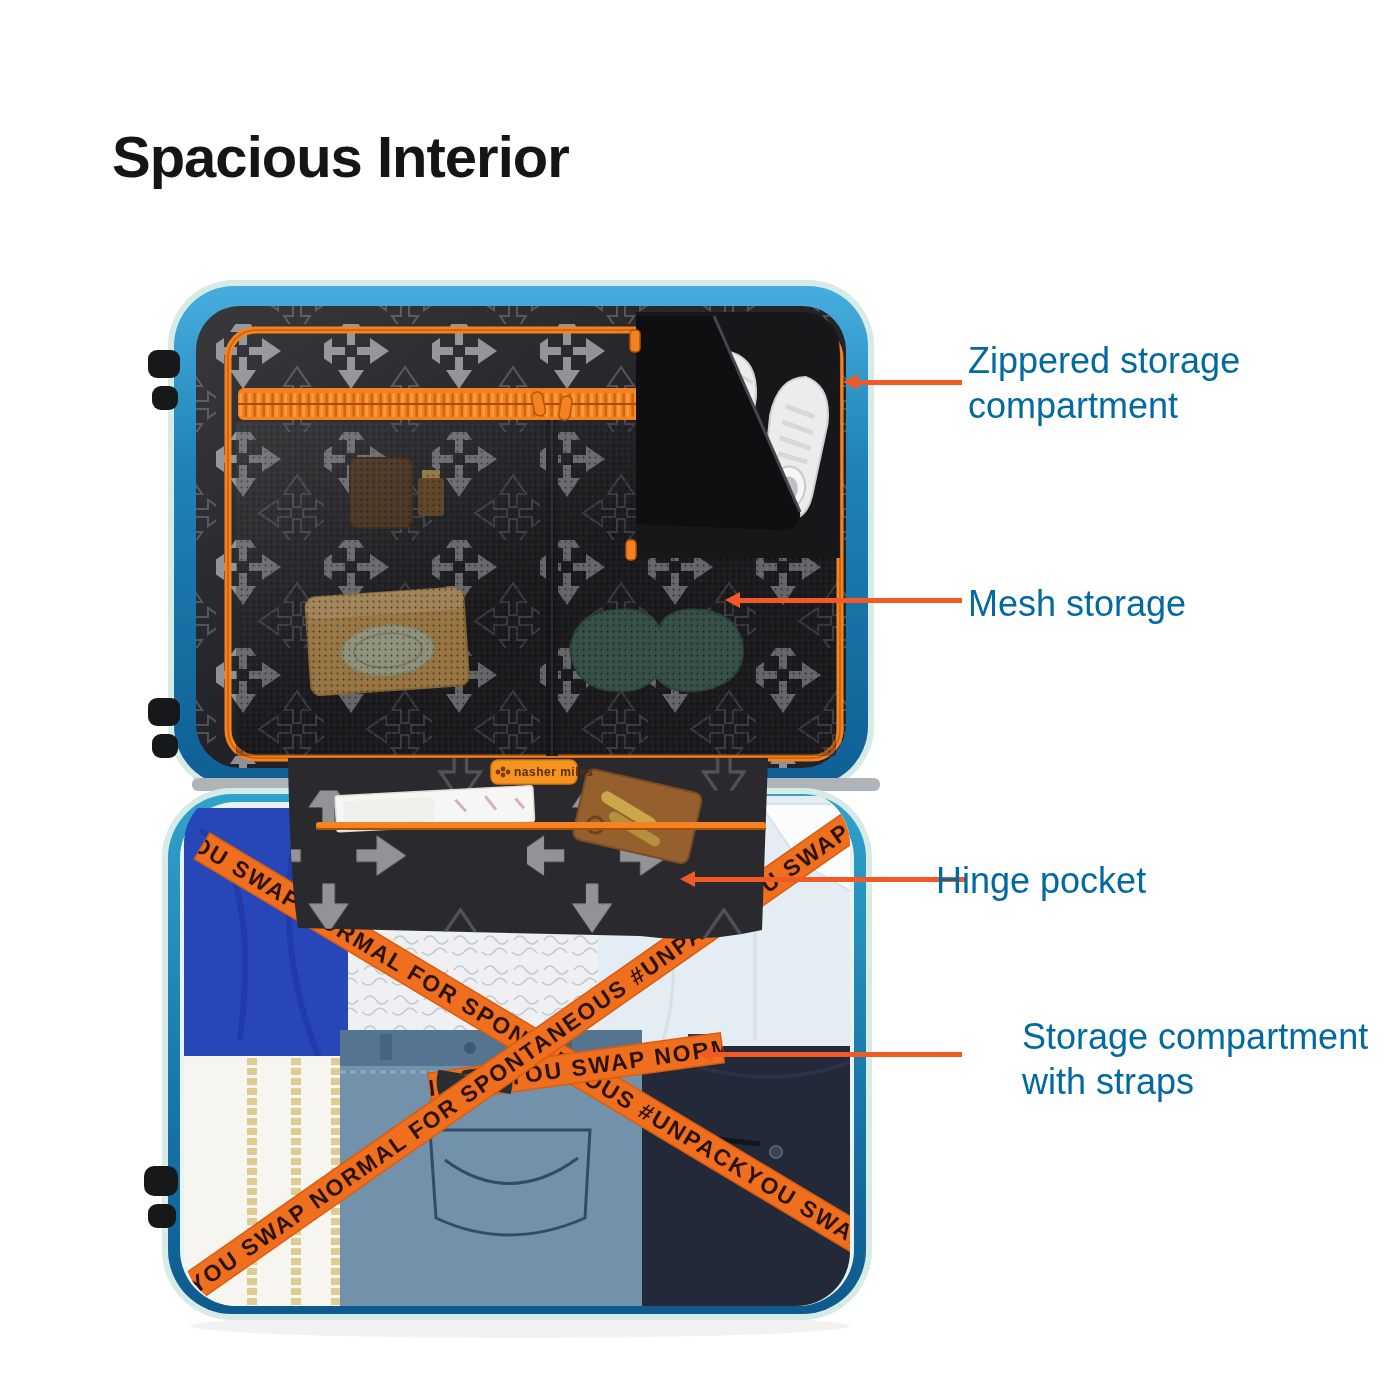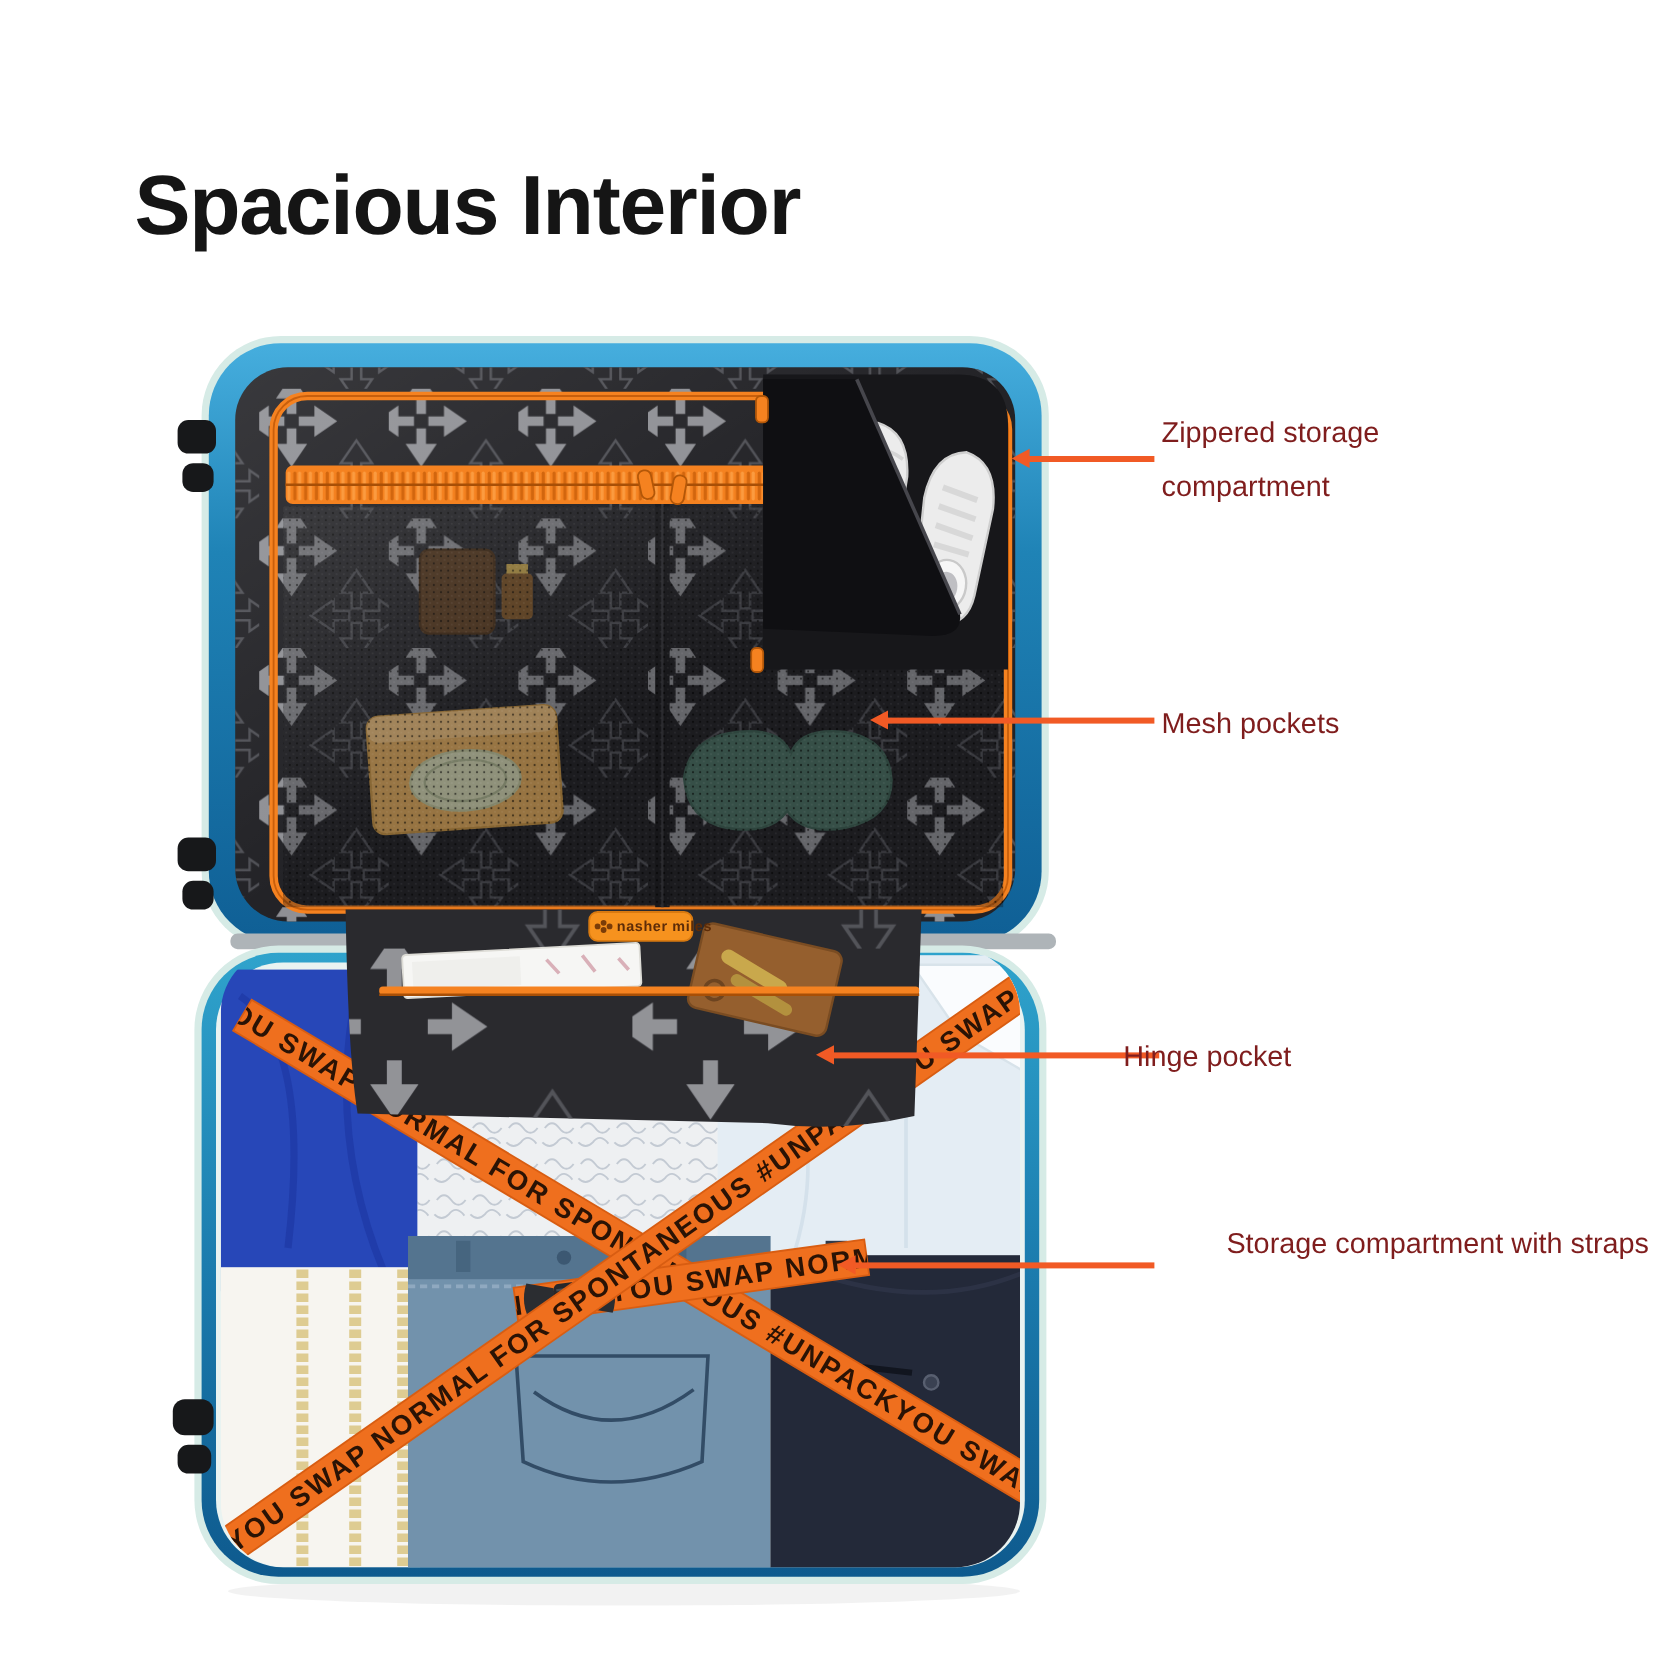--- a/index.html
+++ b/index.html
@@ -1,27 +1,27 @@
 <!DOCTYPE html>
 <html style="--accent_orange: #F15A25; --zipper_orange: #F5821F; --strap_orange: #EF6F1E; --shell_blue: #1B7CAE; --lining_black: #232327;"><head>
 <meta charset="utf-8">
 <style>
   html,body{margin:0;padding:0}
   body{
     width:1400px;height:1400px;background:#ffffff;position:relative;overflow:hidden;
     font-family:"Liberation Sans",sans-serif;
   }
   .title{
-    position:absolute;left:112px;top:84px;font-size:70px;font-weight:700;
+    position:absolute;left:112px;top:84px;font-size:58px;font-weight:700;
     color:#151515;letter-spacing:-1px;white-space:nowrap;
   }
   .scene{position:absolute;left:0;top:0;width:1400px;height:1400px}
   .callout{position:absolute;left:0;top:0;width:0;height:0}
   .clabel{
-    position:absolute;color:#7f1d1d;font-size:24px;line-height:45px;font-weight:400;
+    position:absolute;color:#0369a1;font-size:36px;line-height:45px;font-weight:400;
   }
   .cline{position:absolute;height:5px;background:var(--accent_orange,#F15A25)}
   .ahead{
     position:absolute;width:0;height:0;
     border-top:8px solid transparent;border-bottom:8px solid transparent;
     border-right:15px solid var(--accent_orange,#F15A25);
   }
   .strapText{
     font-family:"Liberation Sans",sans-serif;font-weight:700;font-size:23px;
     letter-spacing:2px;fill:#2a1305;
@@ -270,21 +270,21 @@
 
 <div class="callout">
   <span class="ahead" style="left:843px;top:374px"></span>
   <span class="cline" style="left:856px;top:380px;width:106px"></span>
   <div class="clabel" style="left:968px;top:338px;width:300px">Zippered storage compartment</div>
 </div>
 
 <div class="callout">
   <span class="ahead" style="left:725px;top:592px"></span>
   <span class="cline" style="left:738px;top:598px;width:224px"></span>
-  <div class="clabel" style="left:968px;top:581px;width:320px">Mesh pockets</div>
+  <div class="clabel" style="left:968px;top:581px;width:320px">Mesh storage</div>
 </div>
 
 <div class="callout">
   <span class="ahead" style="left:680px;top:871px"></span>
   <span class="cline" style="left:693px;top:877px;width:273px"></span>
   <div class="clabel" style="left:936px;top:858px;width:320px">Hinge pocket</div>
 </div>
 
 <div class="callout">
   <span class="ahead" style="left:698px;top:1046px"></span>

